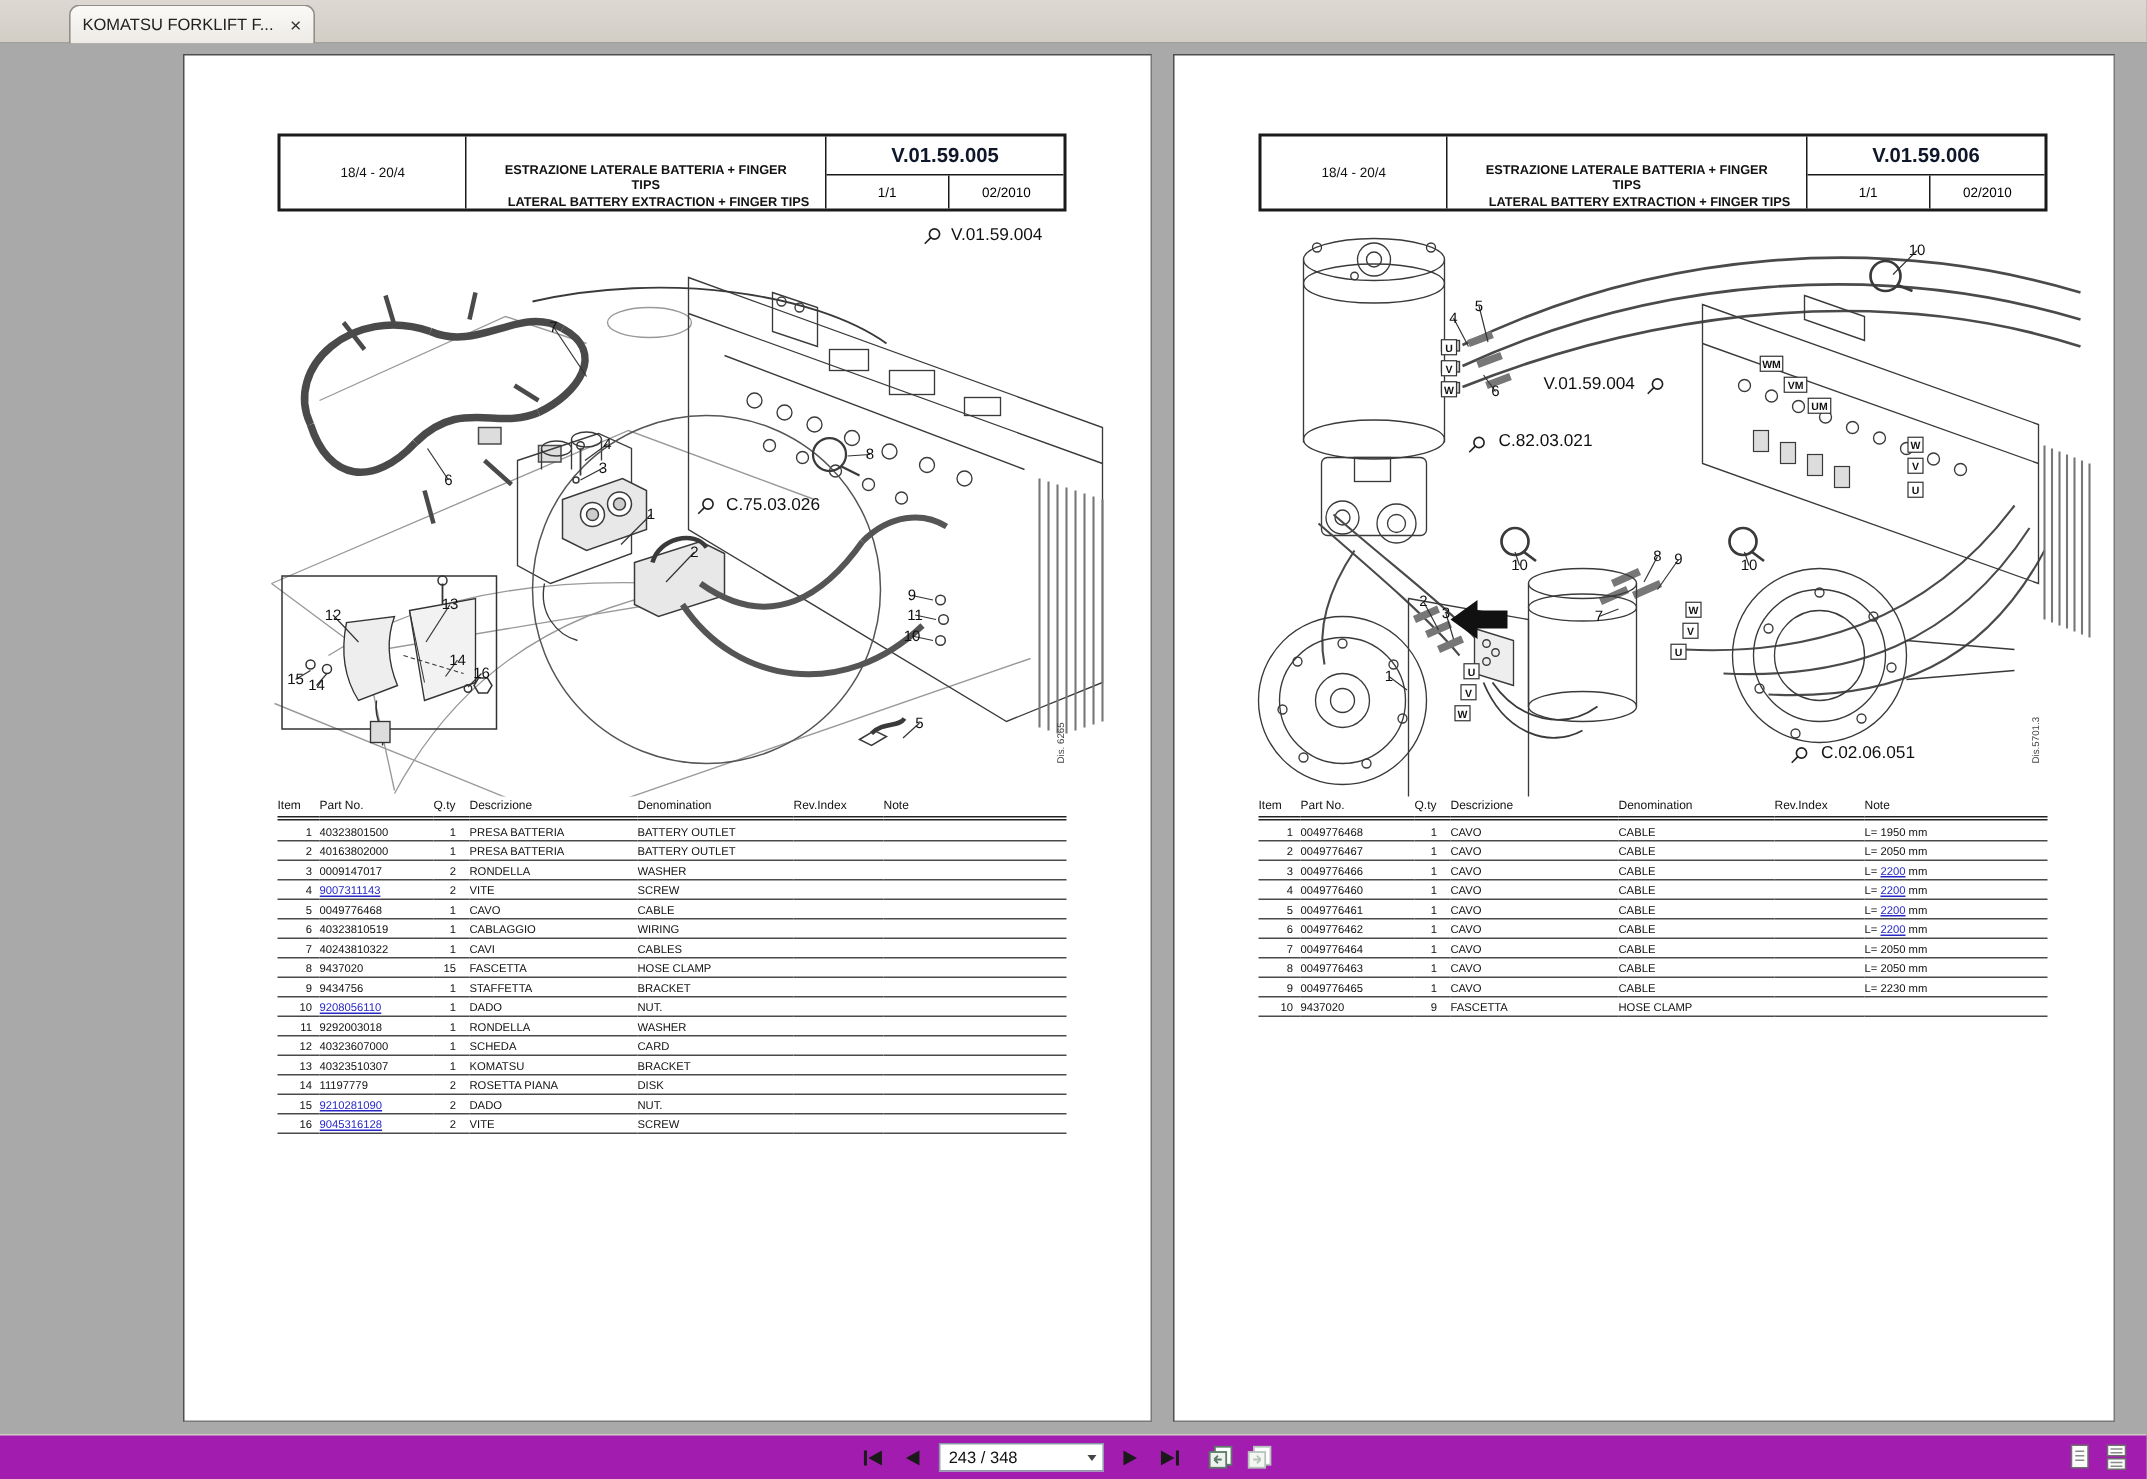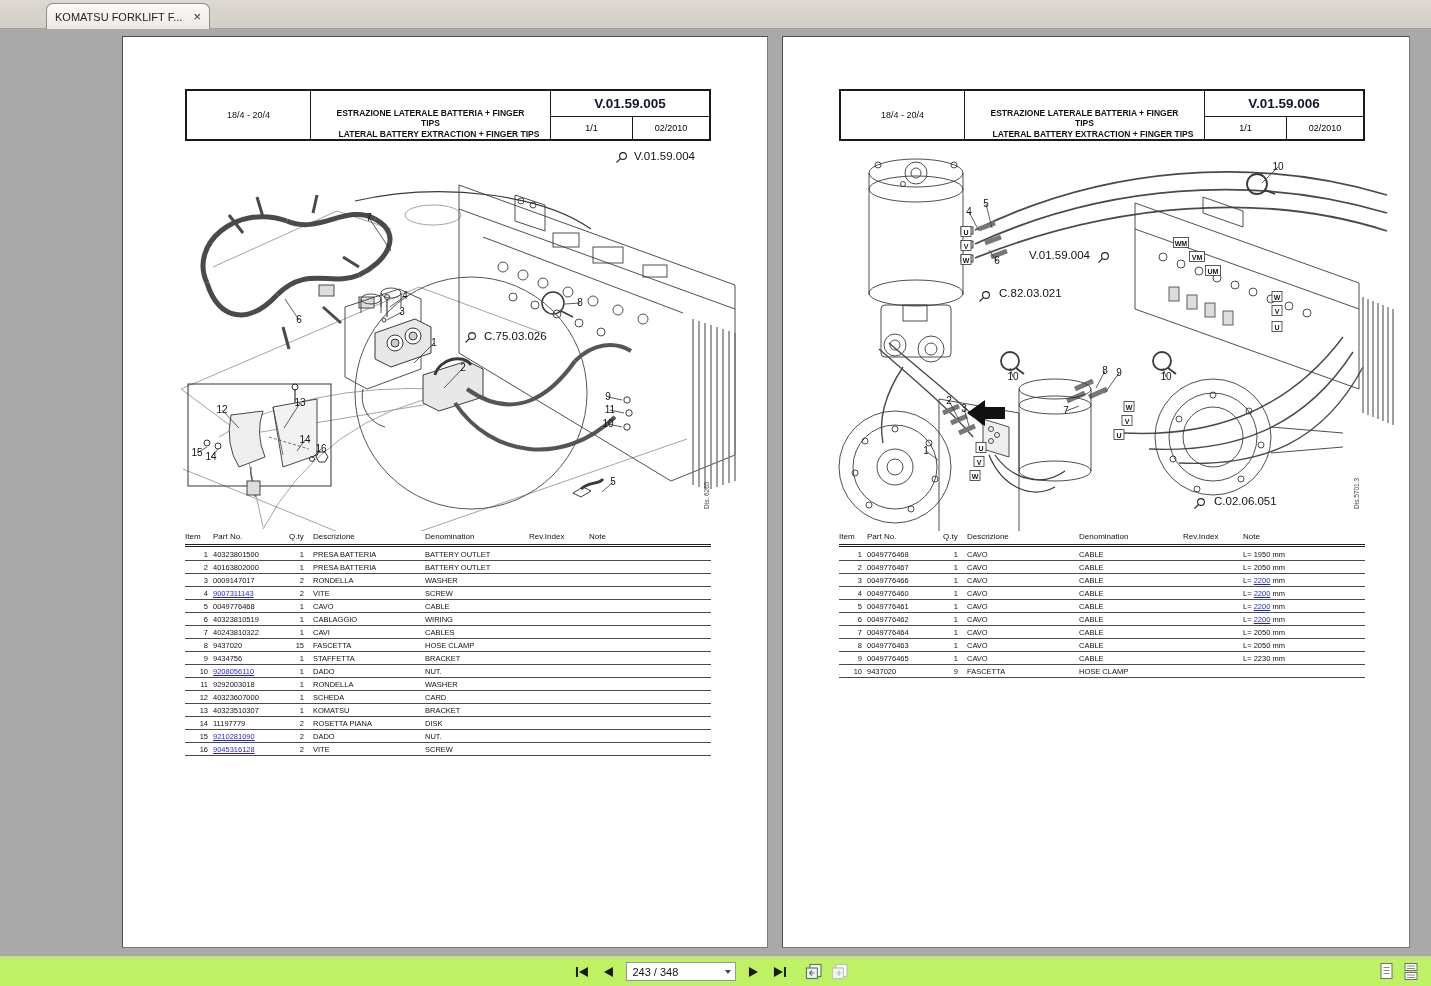--- a/index.html
+++ b/index.html
@@ -48,21 +48,21 @@
     table-layout:fixed;font-size:7.5px;color:#111;}
   table.parts th{font-size:8px;font-weight:normal;text-align:left;
     border-bottom:3px double #222;padding:1px 0 3px;white-space:nowrap;}
   table.parts td{border-bottom:1px solid #4a4a4a;padding:1.5px 0 1.5px;height:8px;
     white-space:nowrap;overflow:hidden;}
   table.parts tbody tr:first-child td{padding-top:2.5px;}
   .c-item,.th-item{text-align:right !important;padding-right:5px !important;}
   .c-qty,.th-qty{text-align:right !important;padding-right:9px !important;}
   .lnk{color:var(--link);text-decoration:underline;cursor:pointer;}
   
-  .statusbar{position:absolute;left:0;top:956px;width:100%;height:30px;background:#bef264;
+  .statusbar{position:absolute;left:0;top:956px;width:100%;height:30px;background:#a21caf;
     border-top:1px solid #cfccc6;box-sizing:border-box;}
   .nav-cluster{position:absolute;left:50%;top:0;height:100%;transform:translateX(-52%);
     display:flex;align-items:center;gap:7px;}
   .nav-btn{width:20px;height:20px;border:none;background:transparent;padding:2px;
     display:flex;align-items:center;justify-content:center;cursor:pointer;}
   .page-combo{width:110px;height:19px;background:#fff;border:1px solid #8a98a8;
     box-sizing:border-box;display:flex;align-items:center;cursor:pointer;}
   .page-combo .val{flex:1;font-size:11px;color:#111;padding-left:6px;}
   .page-combo .caret{width:14px;display:flex;align-items:center;justify-content:center;}
   .caret i{width:0;height:0;border-left:3.5px solid transparent;border-right:3.5px solid transparent;

